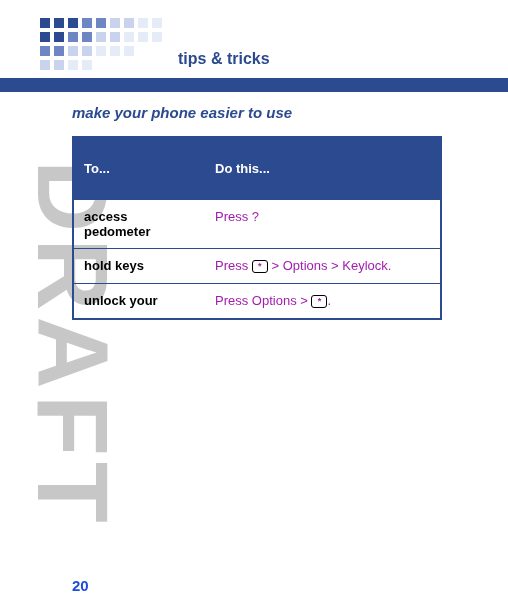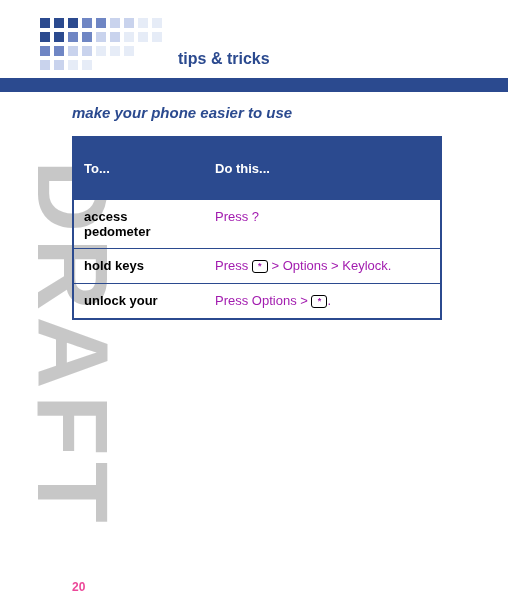--- a/index.html
+++ b/index.html
@@ -117,23 +117,23 @@
     letter-spacing: 6px;
     font-family: Arial, sans-serif;
     z-index: 0;
     pointer-events: none;
   }
 
   .page-num {
     position: absolute;
     left: 72px;
     bottom: 22px;
-    font-size: 12px;
-    font-weight: bold;
-    color: #ec4899;
+    font-size: 15px;
+    font-weight: bold;
+    color: #1d4ed8;
   }
 </style>
 </head>
 <body>
 
 <div class="deco">
   <div class="row">
     <div class="sq c1"></div>
       <div class="sq c1"></div>
       <div class="sq c1"></div>

